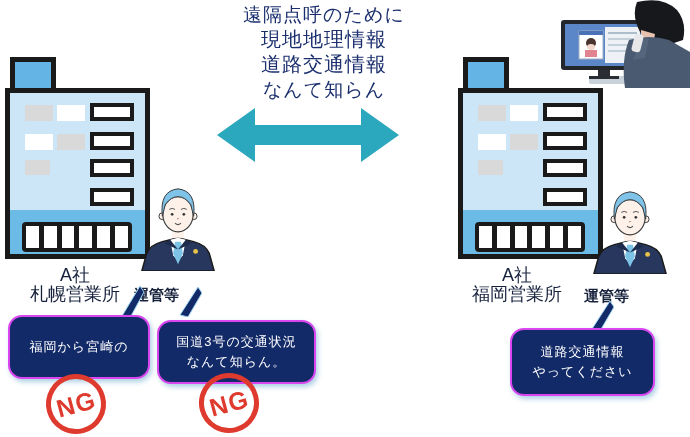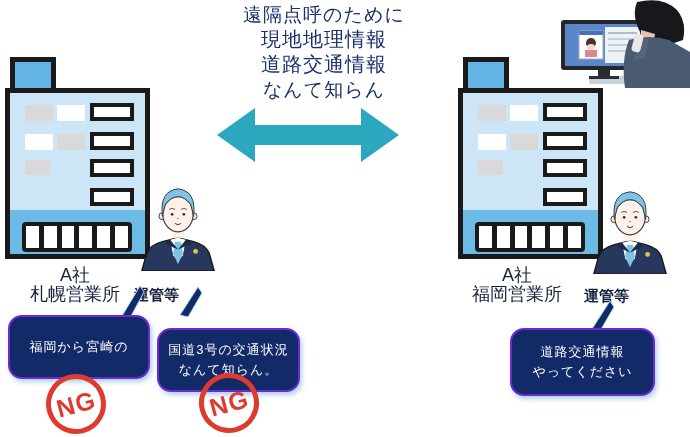--- a/index.html
+++ b/index.html
@@ -58,21 +58,21 @@
     z-index: 3;
   }
   .role-label {
     position: absolute; width: 66px; 
     color: #16213c; font-weight: bold; font-size: 15px; z-index: 3; margin-top: 16px;
   }
 
   
   .bubble {
     position: absolute; background: #132a69;
-    border: 2px solid #6d28d9; border-radius: 14px;
+    border: 2px solid #d946ef; border-radius: 14px;
     box-shadow: 2px 3px 5px rgba(110,170,205,0.55);
     color: #ffffff; font-size: 13px; line-height: 20px; letter-spacing: 1px;
     display: flex; flex-direction: column; justify-content: center;
     text-align: center; z-index: 4;
   }
   .tail { position: absolute; z-index: 4; }
 
   
   .stamp {
     position: absolute; width: 60px; height: 60px;
@@ -245,21 +245,21 @@
   </div>
   <div class="tail" style="left:590px; top:301px;">
     <svg width="24" height="30" viewBox="0 0 24 30">
         <path d="M20,0 L24,6 L10,30 L2,28 Z" fill="#132a69" stroke="#9ed7ee" stroke-width="1"></path>
       </svg>
   </div>
 
   <div class="bubble" style="left:8px; top:315px; width:142px; height:64px;">
     <div>福岡から宮崎の</div>
   </div>
-  <div class="bubble" style="left:157px; top:328px; width:143px; height:64px;">
+  <div class="bubble" style="left:157px; top:320px; width:159px; height:64px;">
     <div>国道3号の交通状況</div>
     <div>なんて知らん。</div>
   </div>
   <div class="bubble" style="left:510px; top:328px; width:145px; height:68px;">
     <div>道路交通情報</div>
     <div>やってください</div>
   </div>
 
   <div class="stamp" style="left:46px; top:374px;">NG</div>
   <div class="stamp" style="left:199px; top:373px;">NG</div>

